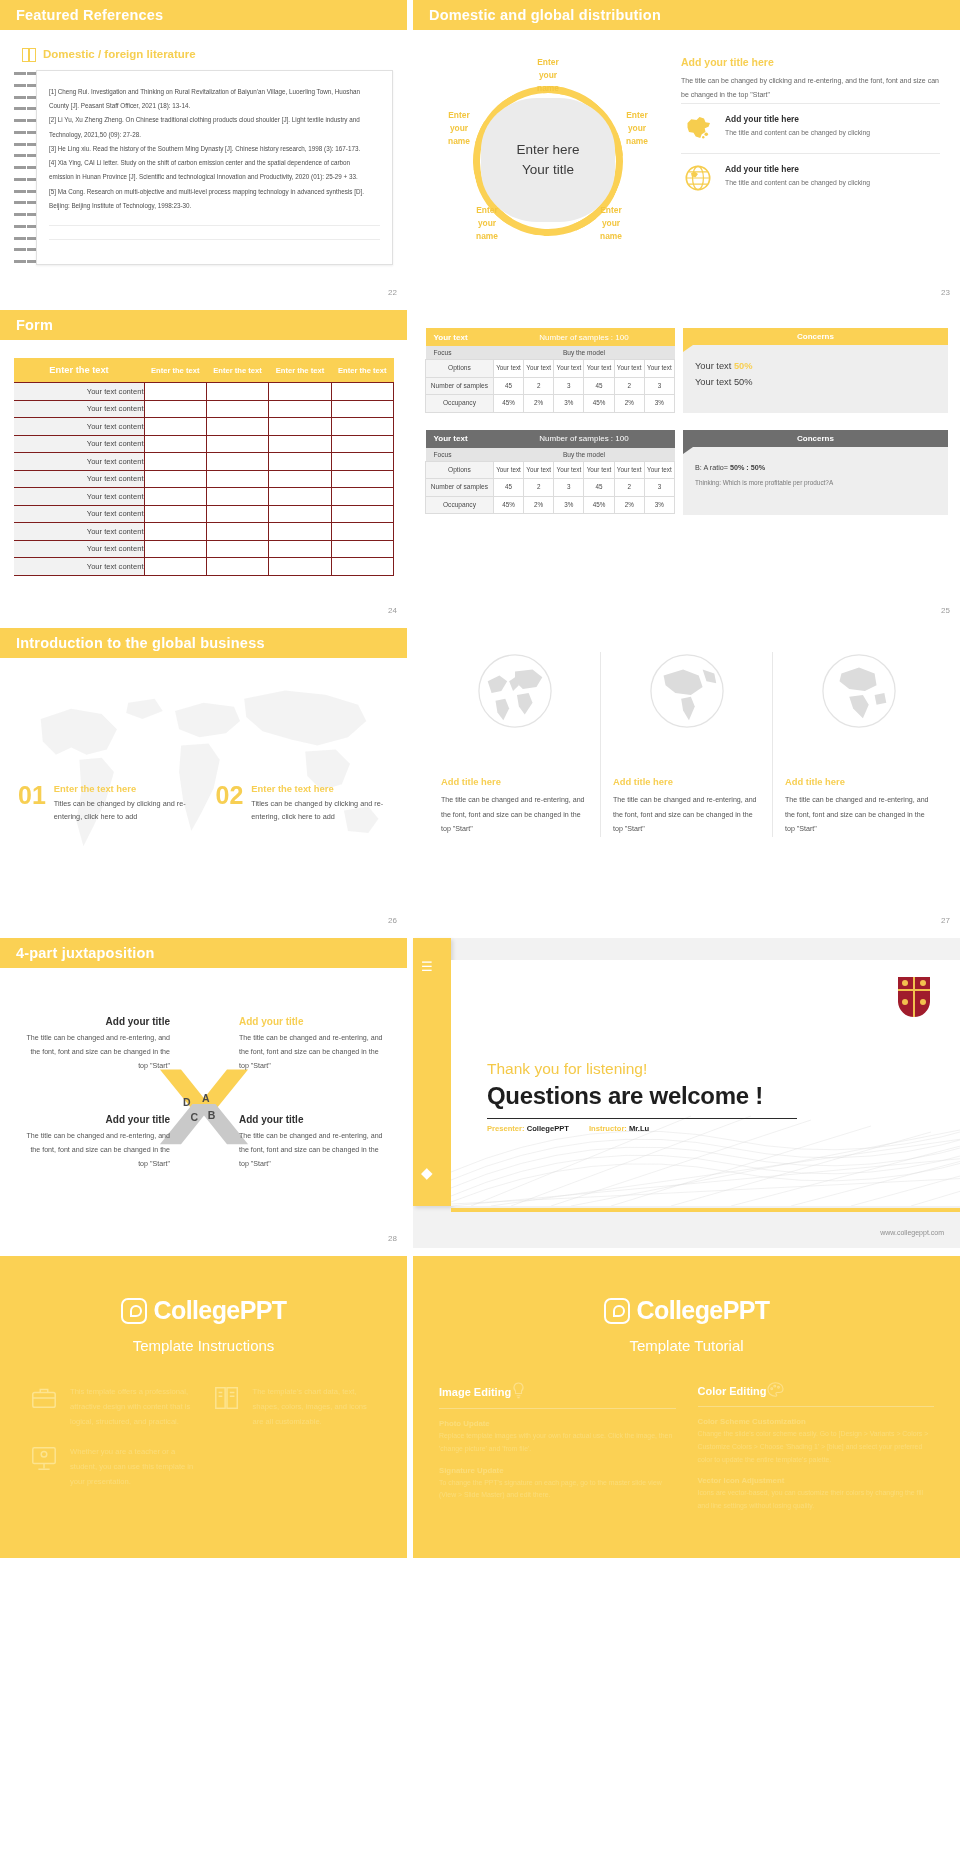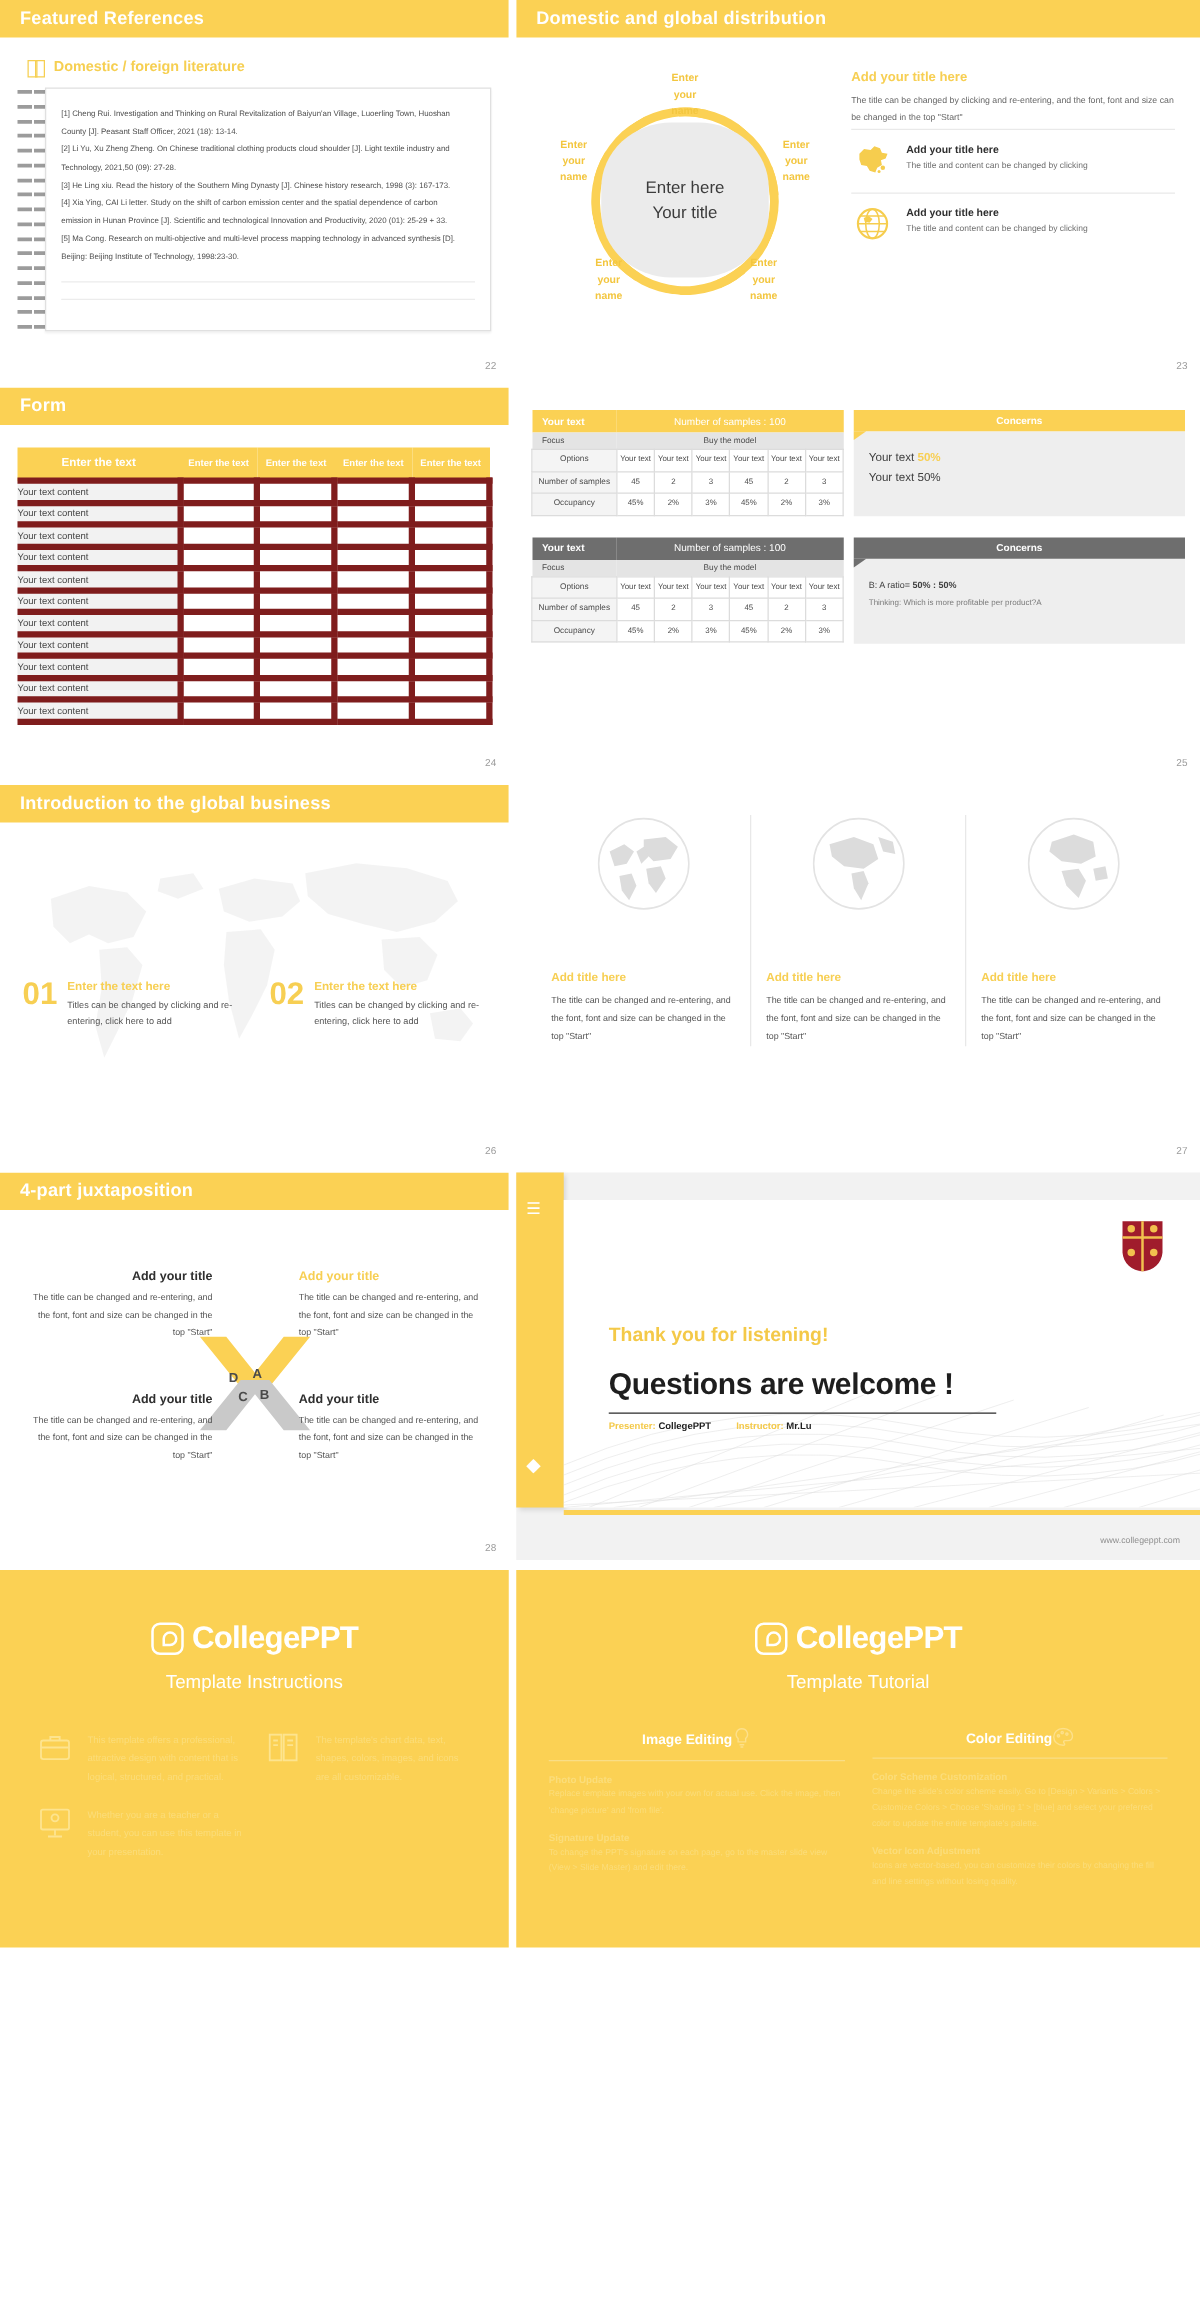--- a/index.html
+++ b/index.html
@@ -73,22 +73,22 @@
      border-top:1px solid #e9e9e9; padding:10px 0 8px 0; }
   .s23-row .ic { width:34px; flex:0 0 34px; text-align:center; font-size:24px; color:#f6cd4e; line-height:1;}
   .s23-row h5 { font-size:8.4px; color:#2f2f2f; margin-bottom:3px; }
   .s23-row p { font-size:6.8px; line-height:1.75; color:#6e6e6e; }
 
   
   .ftable { margin:18px 14px 0 14px; width:380px; border-collapse:collapse; }
   .ftable th { background:#fbd154; color:#fff; font-size:7.6px; font-weight:bold;
      padding:7px 2px; border:none; }
   .ftable th.first { font-size:9.3px; }
-  .ftable td { border:5px solid #7f1d1d; height:17.5px; font-size:7.6px; color:#474747;
-     text-align:left; }
+  .ftable td { border:1px solid #7f1d1d; height:17.5px; font-size:7.6px; color:#474747;
+     text-align:right; }
   .ftable td.first { background:#f2f2f2; border-left:none; }
 
   
   .s25 { display:flex; gap:8px; padding:18px 12px 0 12px; }
   .dc-left { flex:0 0 250px; }
   .dc-right { flex:1; }
   .dtbl { width:100%; border-collapse:collapse; margin-bottom:17px; }
   .dtbl .hdr td { color:#fff; font-weight:bold; font-size:8px; padding:4.5px 8px; }
   .dtbl .hdr .c1 { background:#fbd154; }
   .dtbl .hdr .c2 { background:#fbd154; font-weight:normal; text-align:center; }
@@ -152,21 +152,21 @@
   .s29 { position:relative; height:310px; background:#f2f2f2; }
   .s29-tab { position:absolute; left:0; top:0; width:38px; height:268px;
      background:#fbd154; box-shadow:2px 2px 4px rgba(0,0,0,.12); }
   .s29-ic { position:absolute; left:8px; color:#fff; font-size:13px; line-height:1; }
   .s29-ic.top { top:22px; }
   .s29-ic.bot { bottom:26px; font-size:15px; }
   .s29-main { position:absolute; left:38px; top:22px; right:0; bottom:42px; background:#fff; overflow:hidden; }
   .s29-wave { position:absolute; left:0; right:0; bottom:0; height:130px; }
   .s29-shield { position:absolute; right:28px; top:14px; width:36px; height:44px; }
   .s29-txt { position:absolute; left:36px; top:100px; }
-  .s29-txt .l1 { color:#f4c948; font-weight:bold; font-size:15.5px; margin-bottom:16px; }
+  .s29-txt .l1 { color:#f4c948; font-weight:normal; font-size:15.5px; margin-bottom:4px; }
   .s29-txt .l2 { color:#1e1e1e; font-weight:bold; font-size:24px; letter-spacing:-.3px; }
   .s29-rule { width:310px; border-bottom:1.5px solid #2b2b2b; margin-top:8px; }
   .s29-meta { display:flex; gap:20px; margin-top:5px; font-size:7.6px; align-items:baseline; }
   .s29-meta .k { color:#f4c948; font-weight:bold; }
   .s29-meta .v { color:#1e1e1e; font-weight:bold; }
   .s29-bar { position:absolute; left:38px; right:0; bottom:36px; height:4px; background:#fbd154; }
   .s29-url { position:absolute; right:16px; bottom:12px; font-size:7px; color:#8f8f8f; }
 
   
   .ypanel { background:#fbd154; height:302px; position:relative; padding-top:40px; }
@@ -177,21 +177,21 @@
      border:2.2px solid #fff; border-radius:50% 50% 50% 0; }
   .ylogo .tx { color:#fff; font-size:25px; font-weight:bold; letter-spacing:-.6px; }
   .ysub { color:#fff; font-size:15px; text-align:center; margin-top:12px; font-weight:normal; }
 
   .ygrid { display:grid; grid-template-columns:1fr 1fr; gap:14px 18px; padding:30px 30px 0 30px; }
   .ycell { display:flex; gap:10px; }
   .ycell .ic { flex:0 0 30px; height:30px; color:#fde48f; font-size:21px; line-height:1; }
   .ycell p { font-size:7.6px; line-height:2.0; color:#fbdd7a; }
 
   .ycols { display:grid; grid-template-columns:1fr 1fr; gap:0 22px; padding:28px 26px 0 26px; }
-  .ycol-hd { display:flex; align-items:center; justify-content:center;
+  .ycol-hd { display:flex; align-items:center; justify-content:flex-start;
      border-bottom:1px solid #f9de86; padding-bottom:6px; margin-bottom:10px; }
   .ycol-hd h4 { color:#fff; font-size:11px; font-weight:bold; }
   .ycol-hd .ic { color:#fde08a; font-size:14px; }
   .yblk { margin-bottom:10px; }
   .yblk h6 { color:#fbdd7a; font-size:7.8px; font-weight:bold; margin-bottom:2px; }
   .yblk p { color:#fbdd7a; font-size:6.9px; line-height:1.85; }
 </style>
 </head>
 <body>
 

